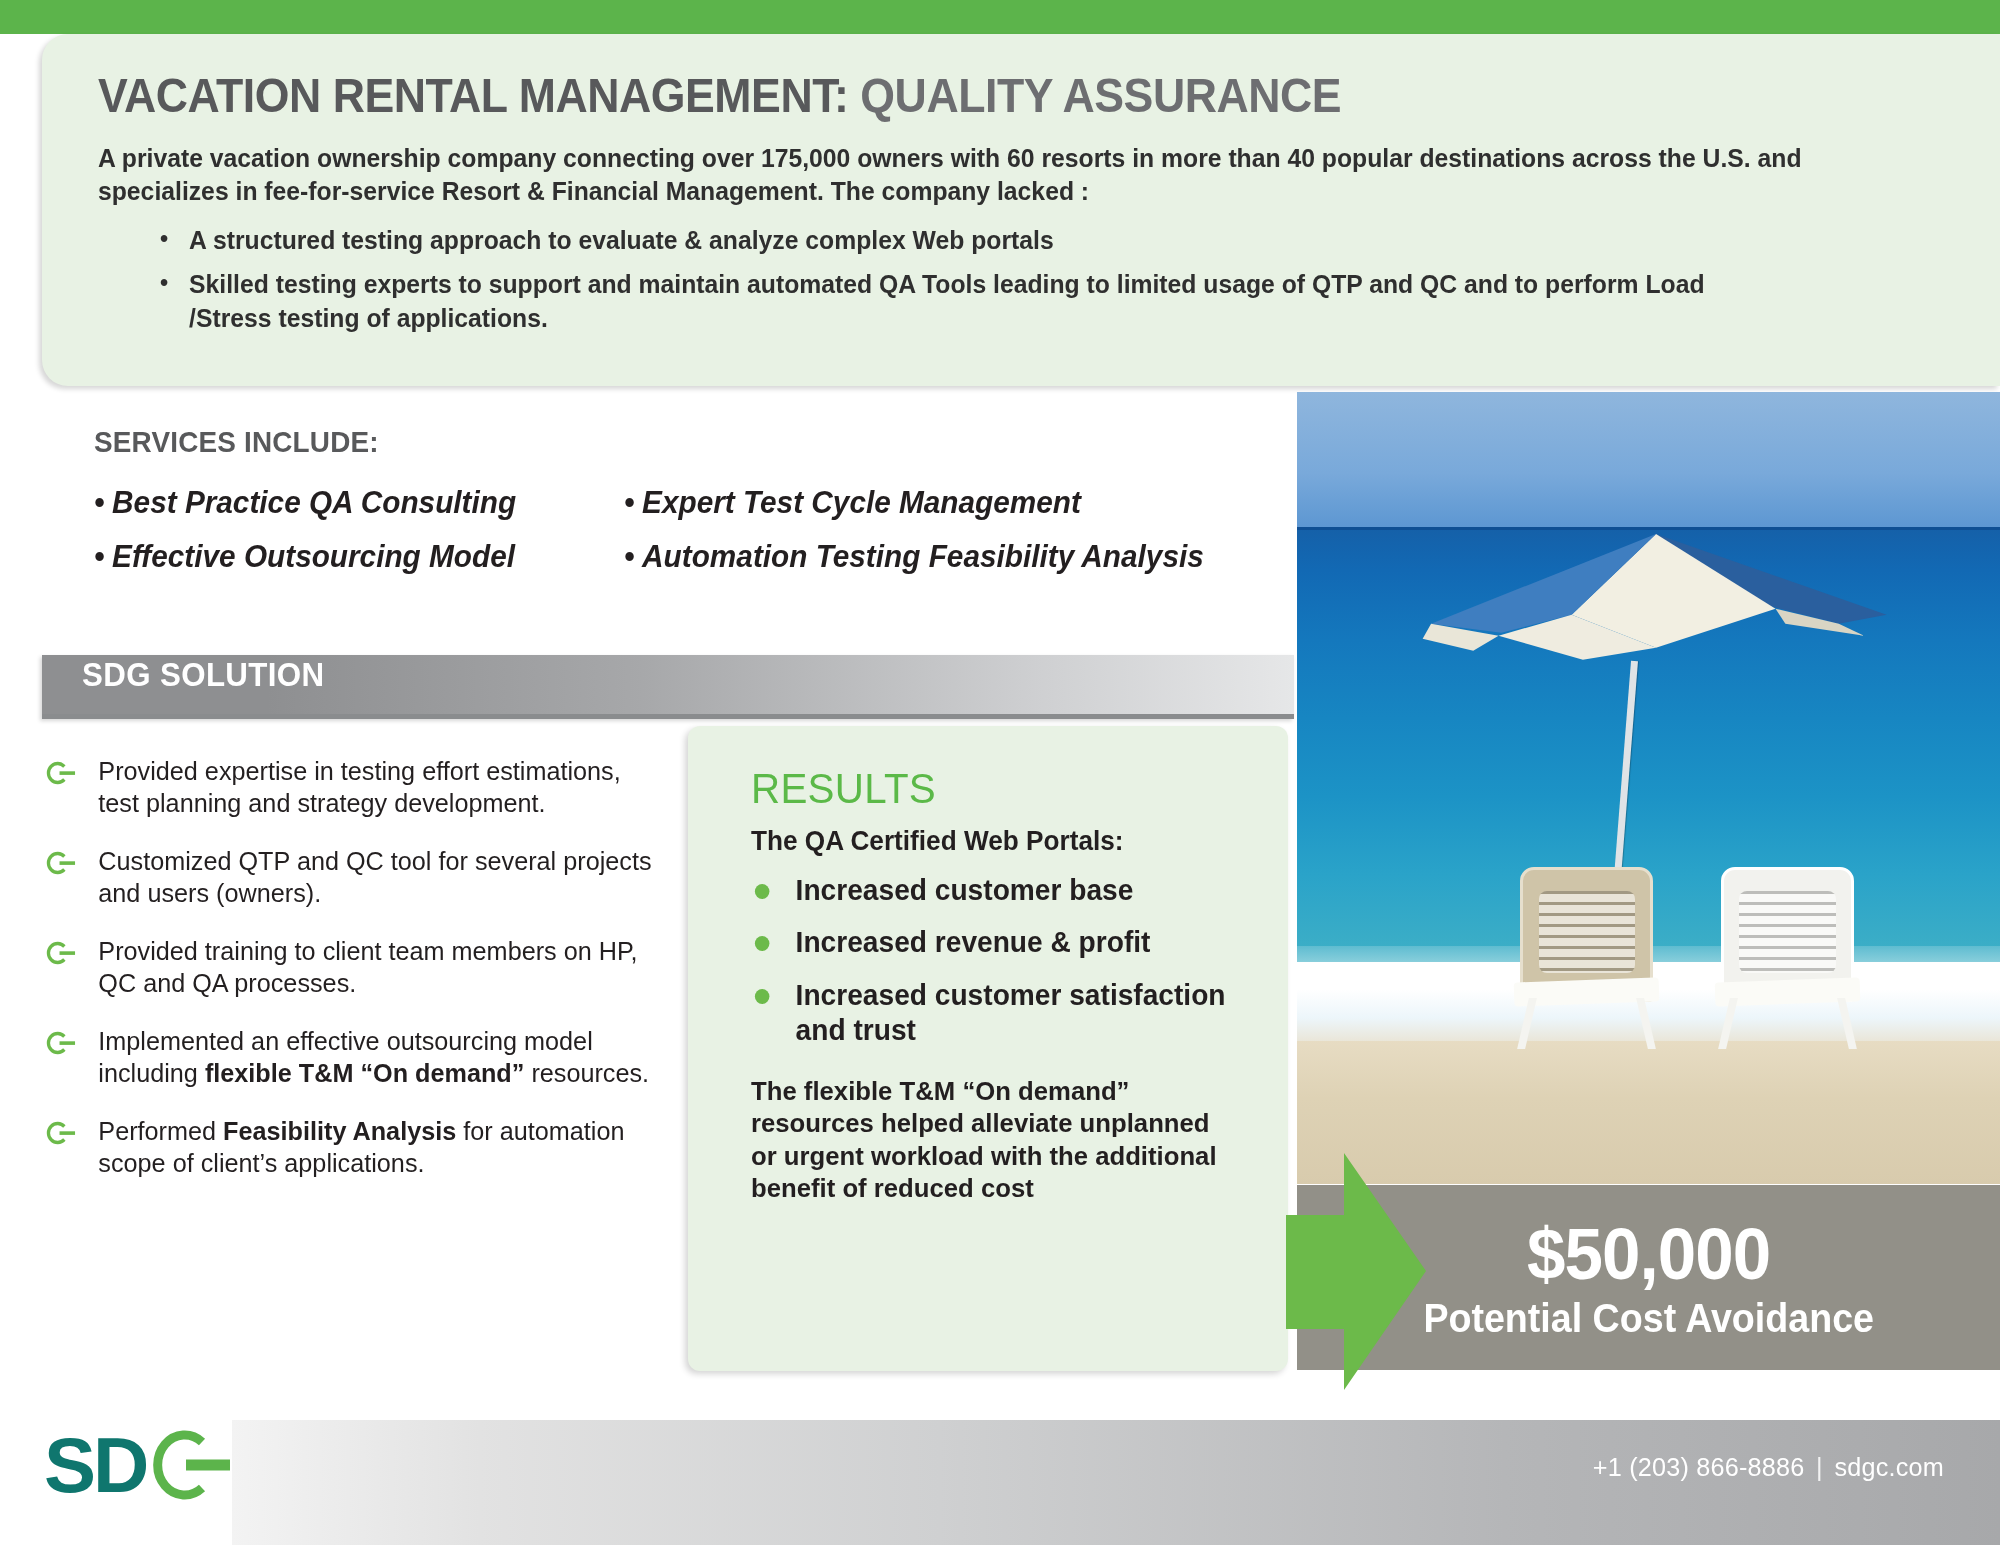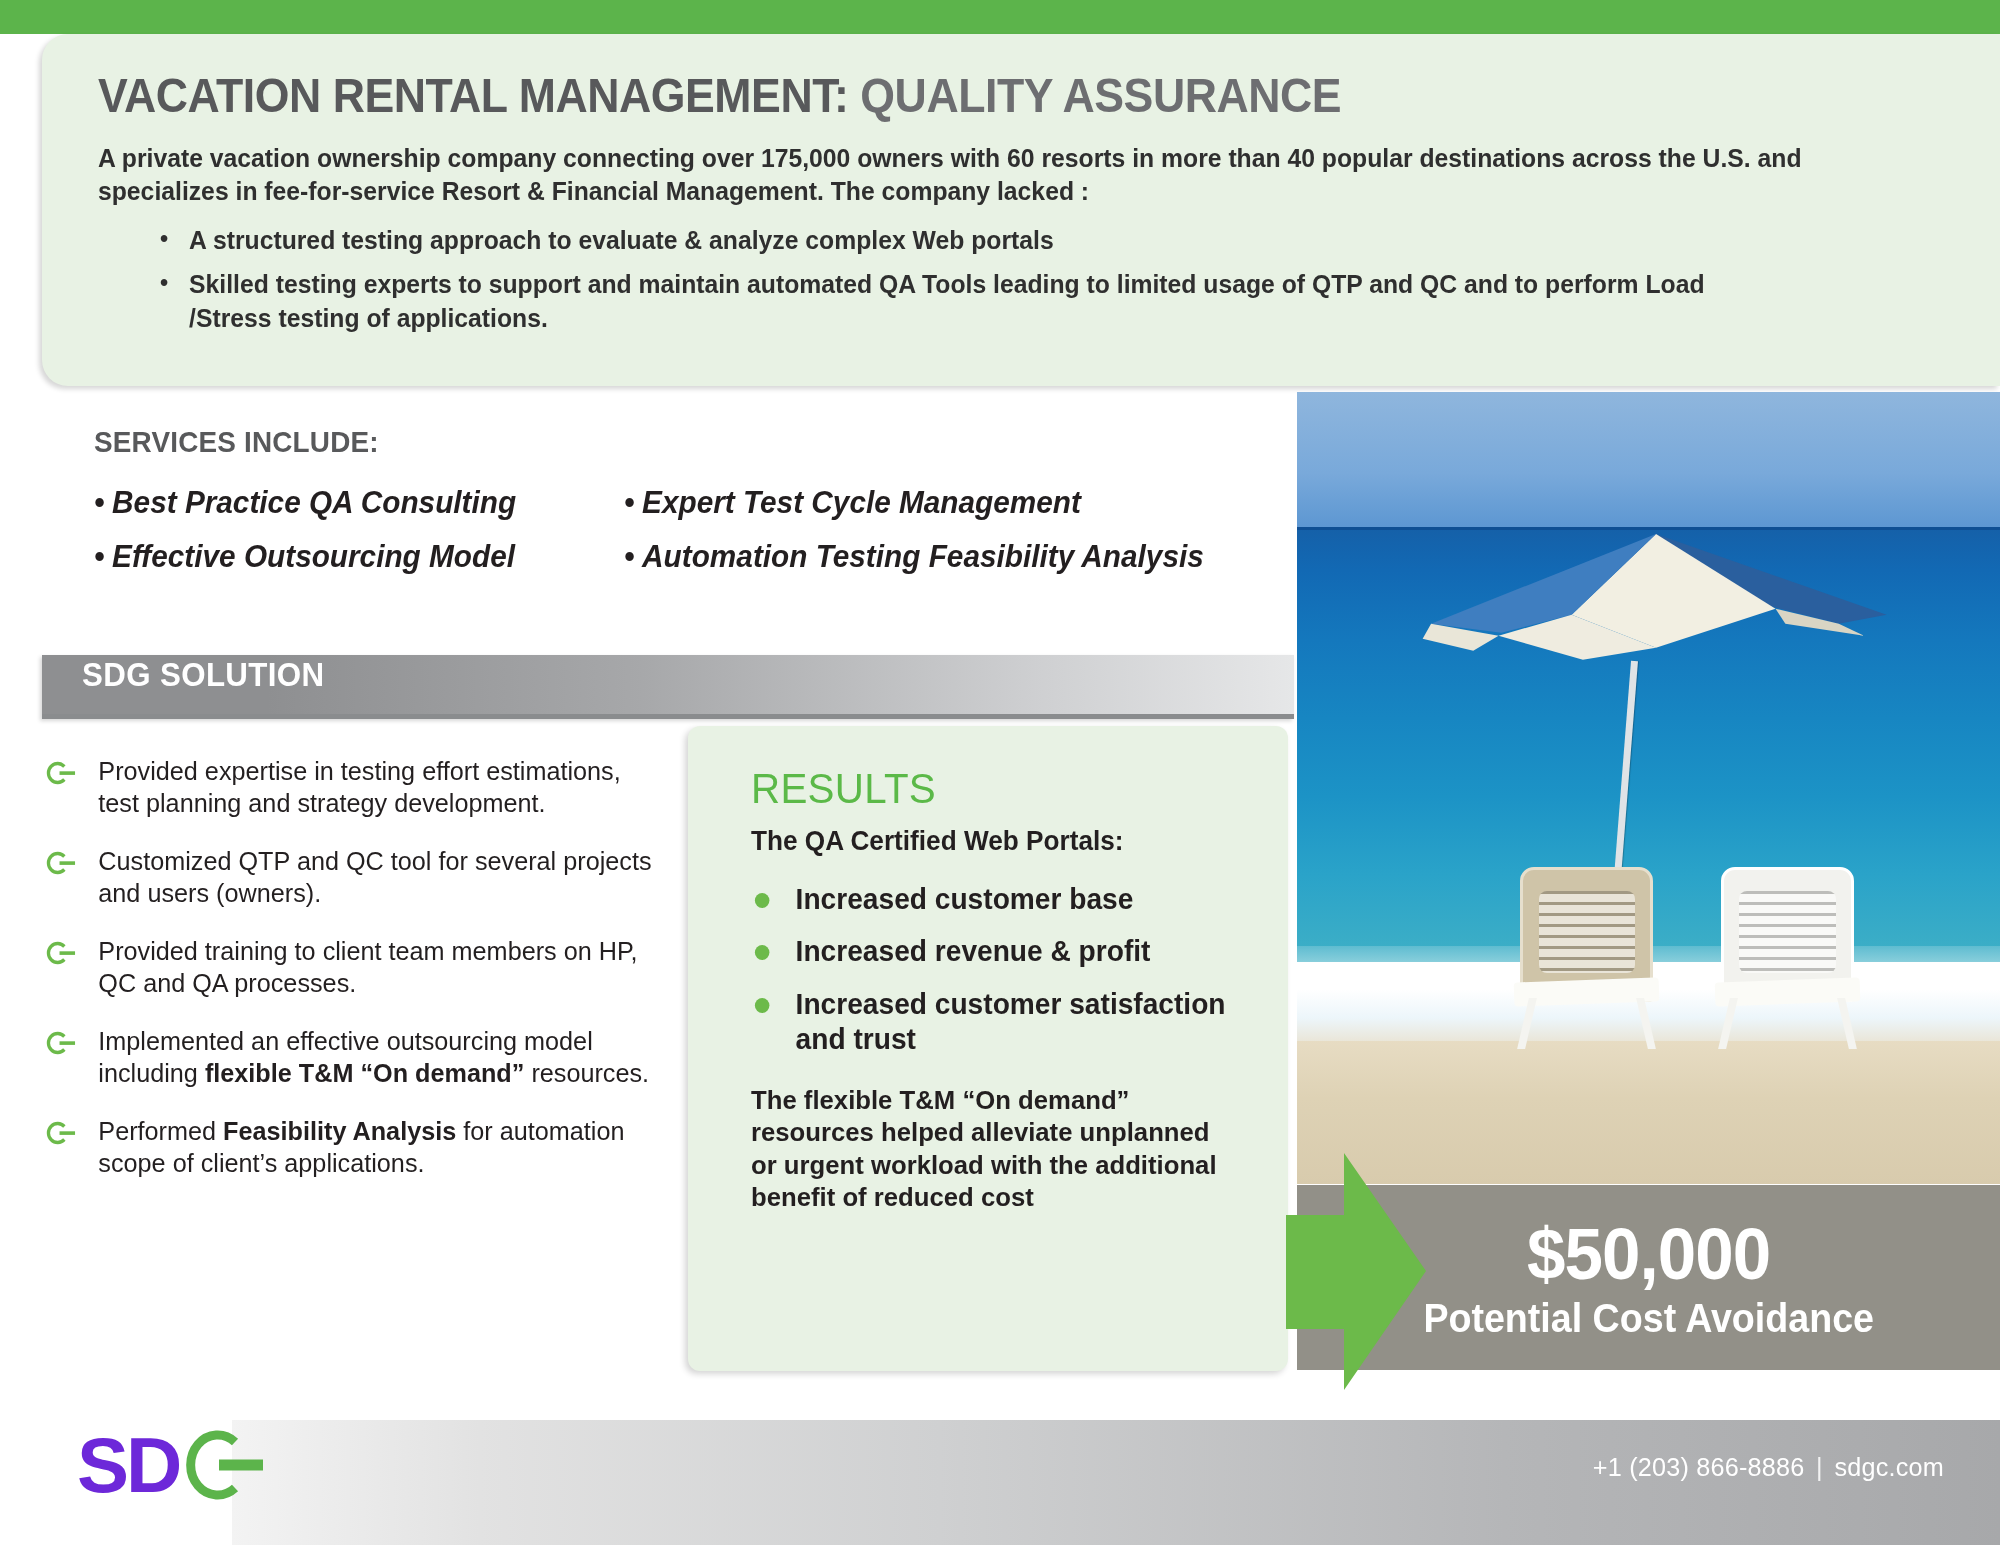--- a/index.html
+++ b/index.html
@@ -187,21 +187,21 @@
   }
   .results-sub {
     margin-top: 16px;
     font-size: 27px;
     font-weight: bold;
     color: #231f20;
     transform: scaleX(0.97);
     transform-origin: left center;
   }
   .results-list {
-    margin-top: 25px;
+    margin-top: 16px;
     list-style: none;
   }
   .results-list li {
     position: relative;
     padding-left: 46px;
     margin-bottom: 17px;
     font-size: 29px;
     font-weight: bold;
     color: #231f20;
     line-height: 1.22;
@@ -386,24 +386,23 @@
   .footer-logo {
     position: absolute;
     left: 44px; top: 1423px;
     display: flex;
     align-items: center;
     z-index: 4;
   }
   .footer-logo-text {
     font-size: 78px;
     font-weight: bold;
-    color: #6d28d9;
+    color: #0f766e;
     line-height: 1;
     letter-spacing: -3px;
-    margin-left: 33px;
   }
 </style>
 </head>
 <body>
 
 <div id="page">
 
   <div class="top-bar"></div>
 
   <div class="intro-card">

